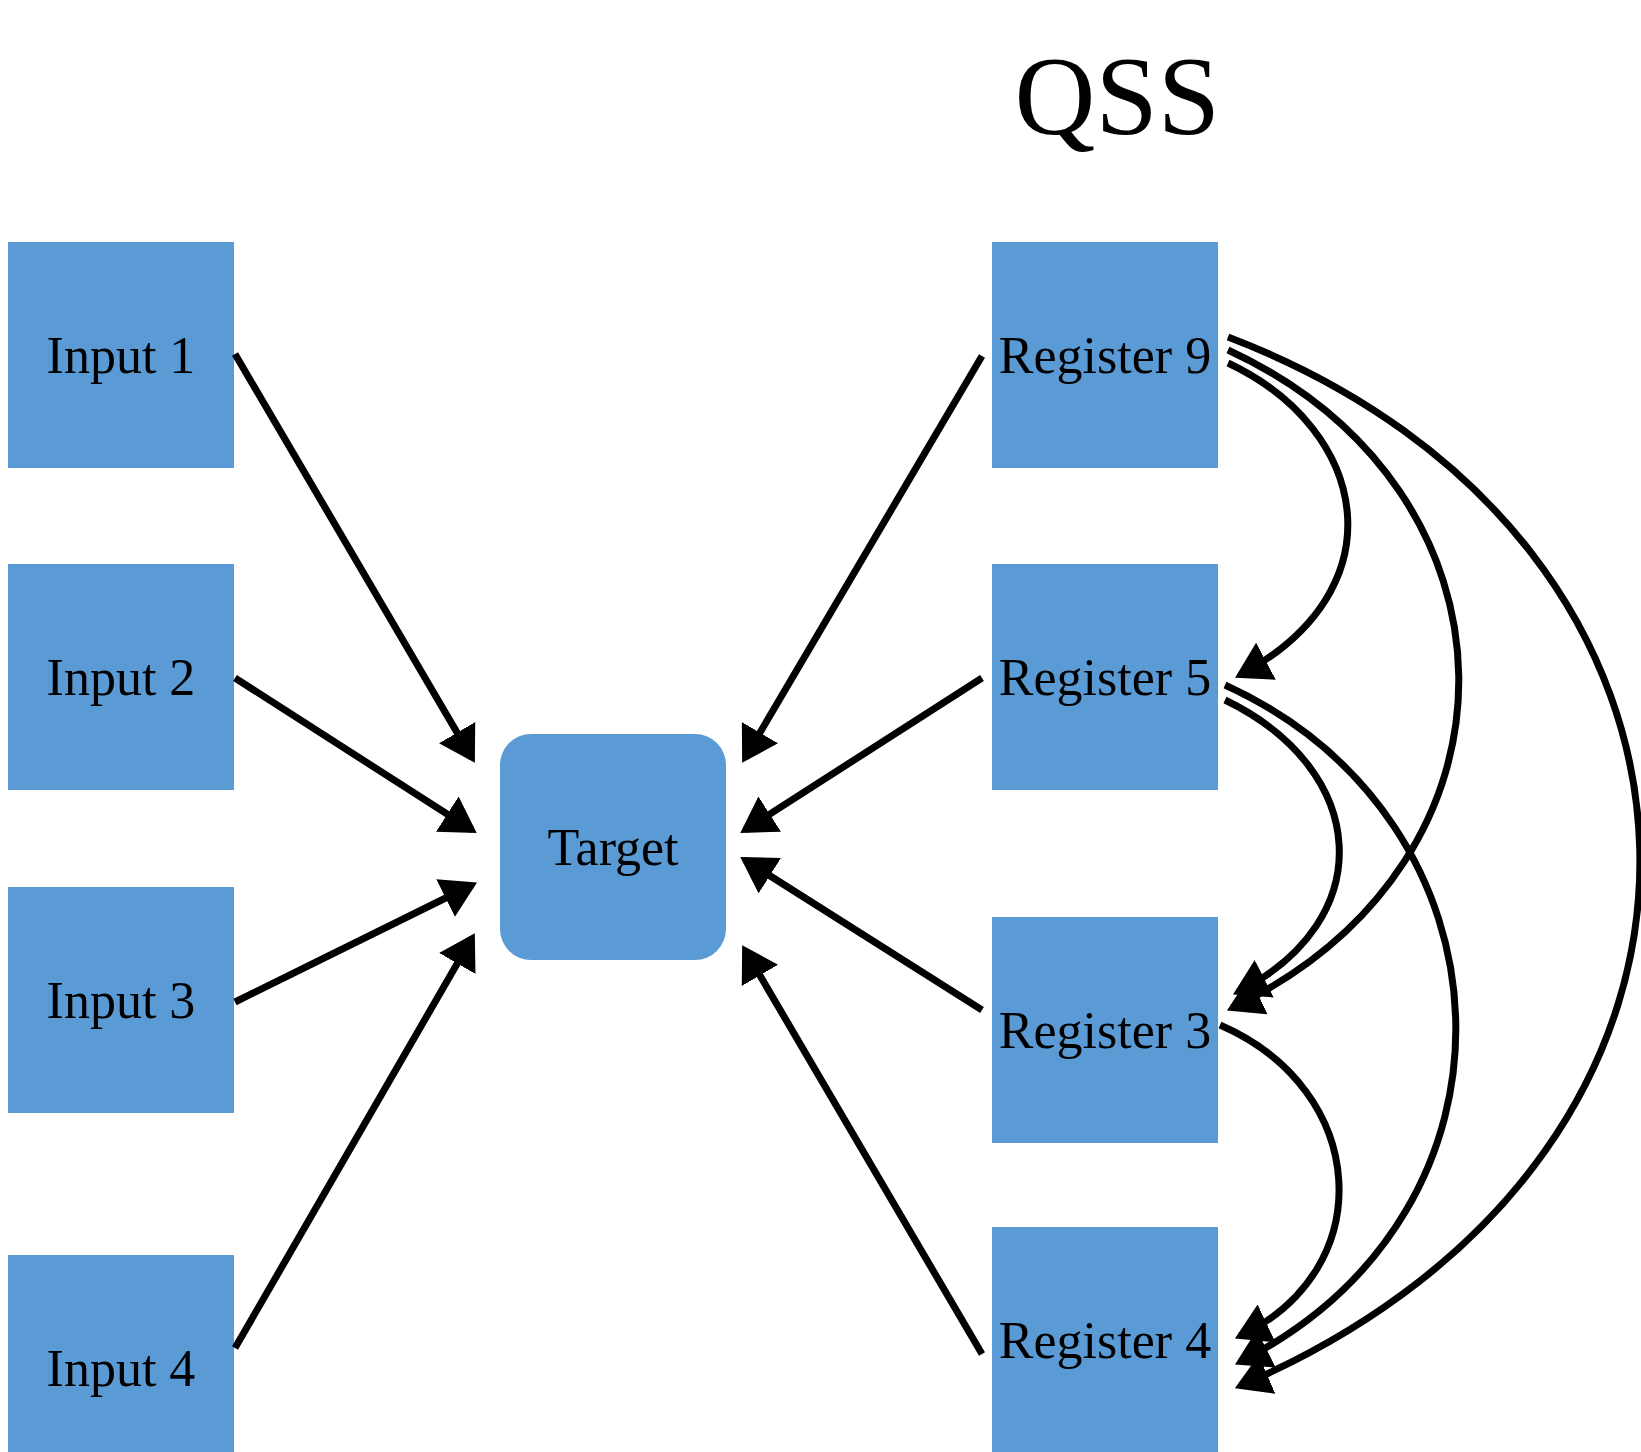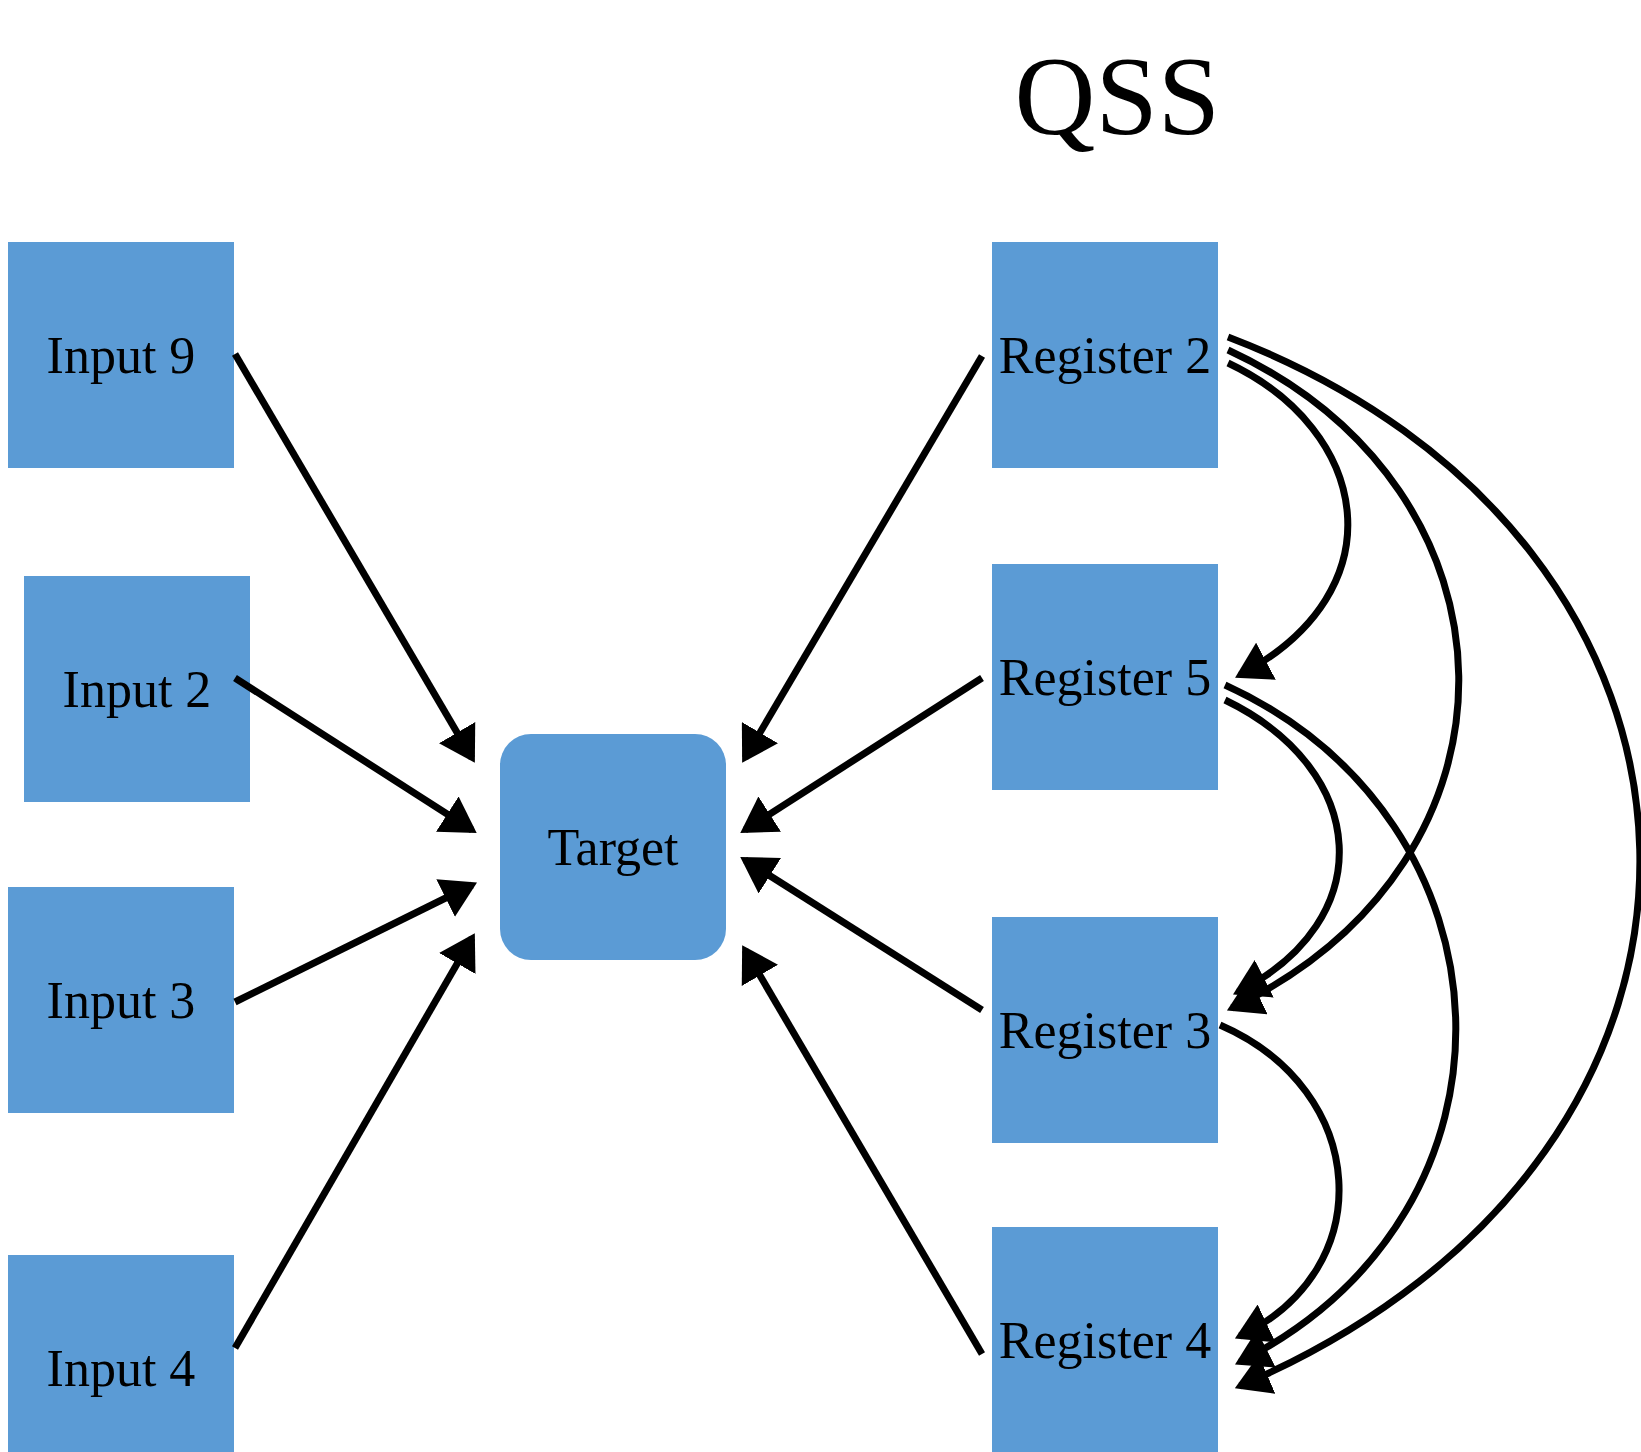--- a/index.html
+++ b/index.html
@@ -7,38 +7,38 @@
   .title { position:absolute; left:0; top:40px; width:1220px; text-align:right; font-size:112px; color:#000; line-height:1; }
   .box { position:absolute; width:226px; height:226px; background:#5b9bd5; display:flex; align-items:center; justify-content:center; text-align:center; color:#000; font-size:52px; line-height:1.25; }
   svg.edges { position:absolute; left:0; top:0; }
 </style>
 </head>
 <body>
 
 <div class="title">QSS</div>
 
 <div class="box" style="left:8px;top:242px;">
-    <span>Input 9</span>
+    <span>Input 1</span>
   </div>
-<div class="box" style="left:24px;top:564px;margin-top:12px;">
+<div class="box" style="left:8px;top:564px;">
     <span>Input 2</span>
   </div>
 <div class="box" style="left:8px;top:887px;text-align:right;">
     <span>Input 3</span>
   </div>
 <div class="box" style="left:8px;top:1227px;margin-top:28px;">
     <span>Input 4</span>
   </div>
 
 <div class="box" style="left:500px;top:734px;border-radius:31px;">
     <span>Target</span>
   </div>
 
 <div class="box" style="left:992px;top:242px;">
-    <span>Register 2</span>
+    <span>Register 9</span>
   </div>
 <div class="box" style="left:992px;top:564px;">
     <span>Register 5</span>
   </div>
 <div class="box" style="left:992px;top:887px;margin-top:30px;">
     <span>Register 3</span>
   </div>
 <div class="box" style="left:992px;top:1227px;">
     <span>Register 4</span>
   </div>

